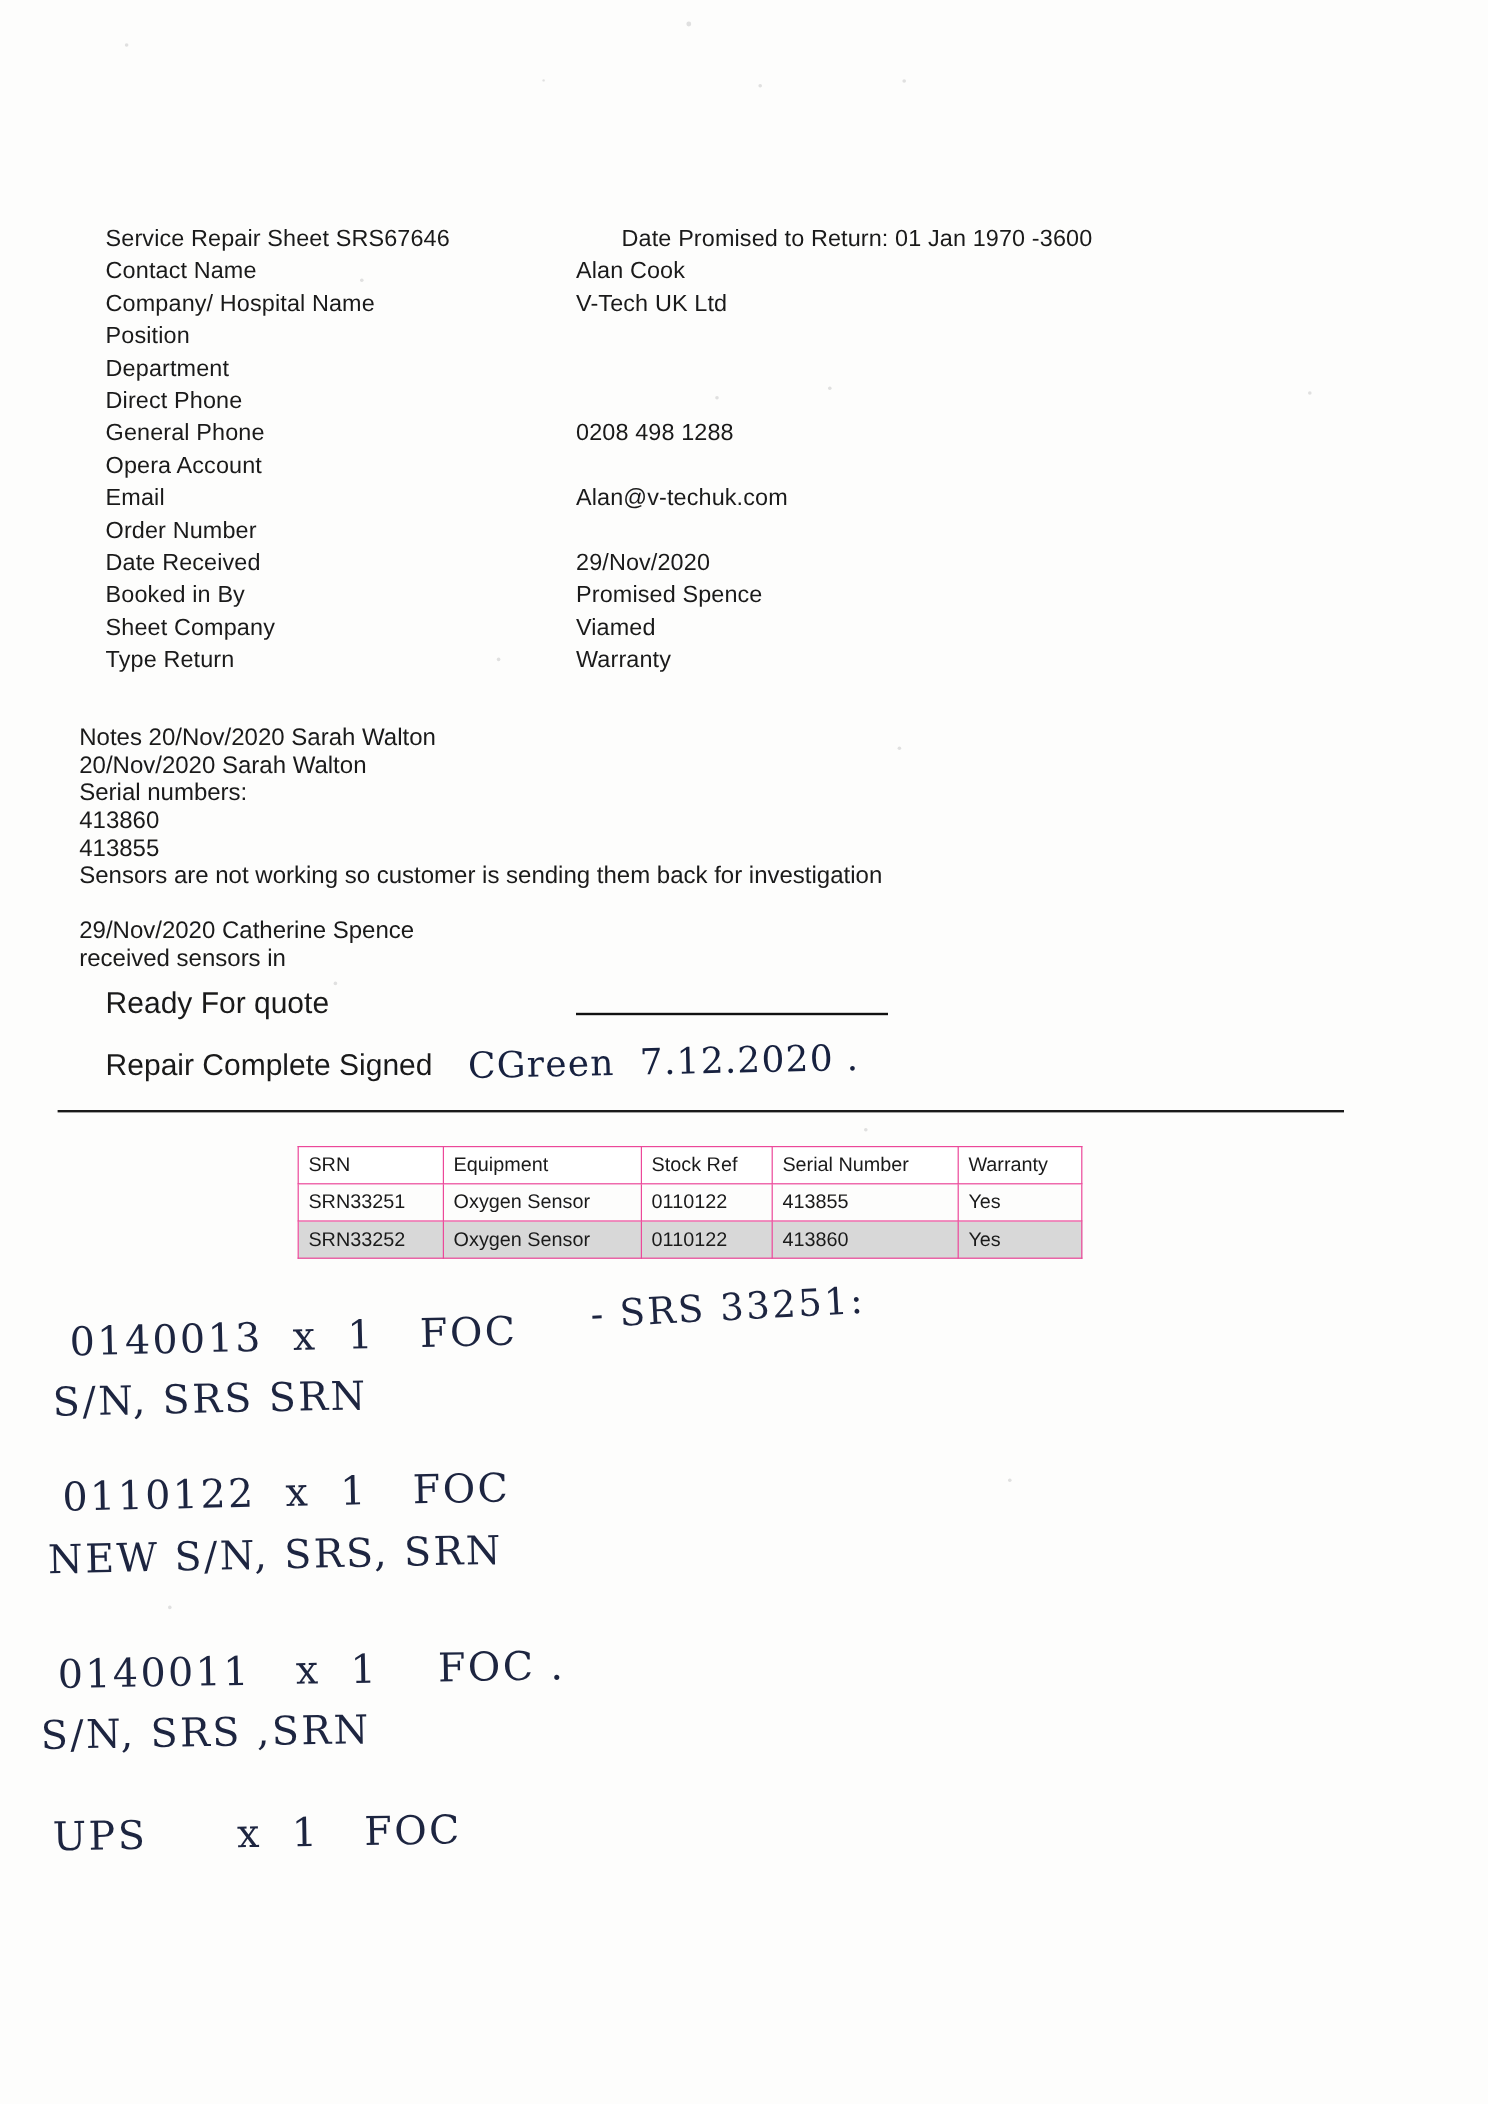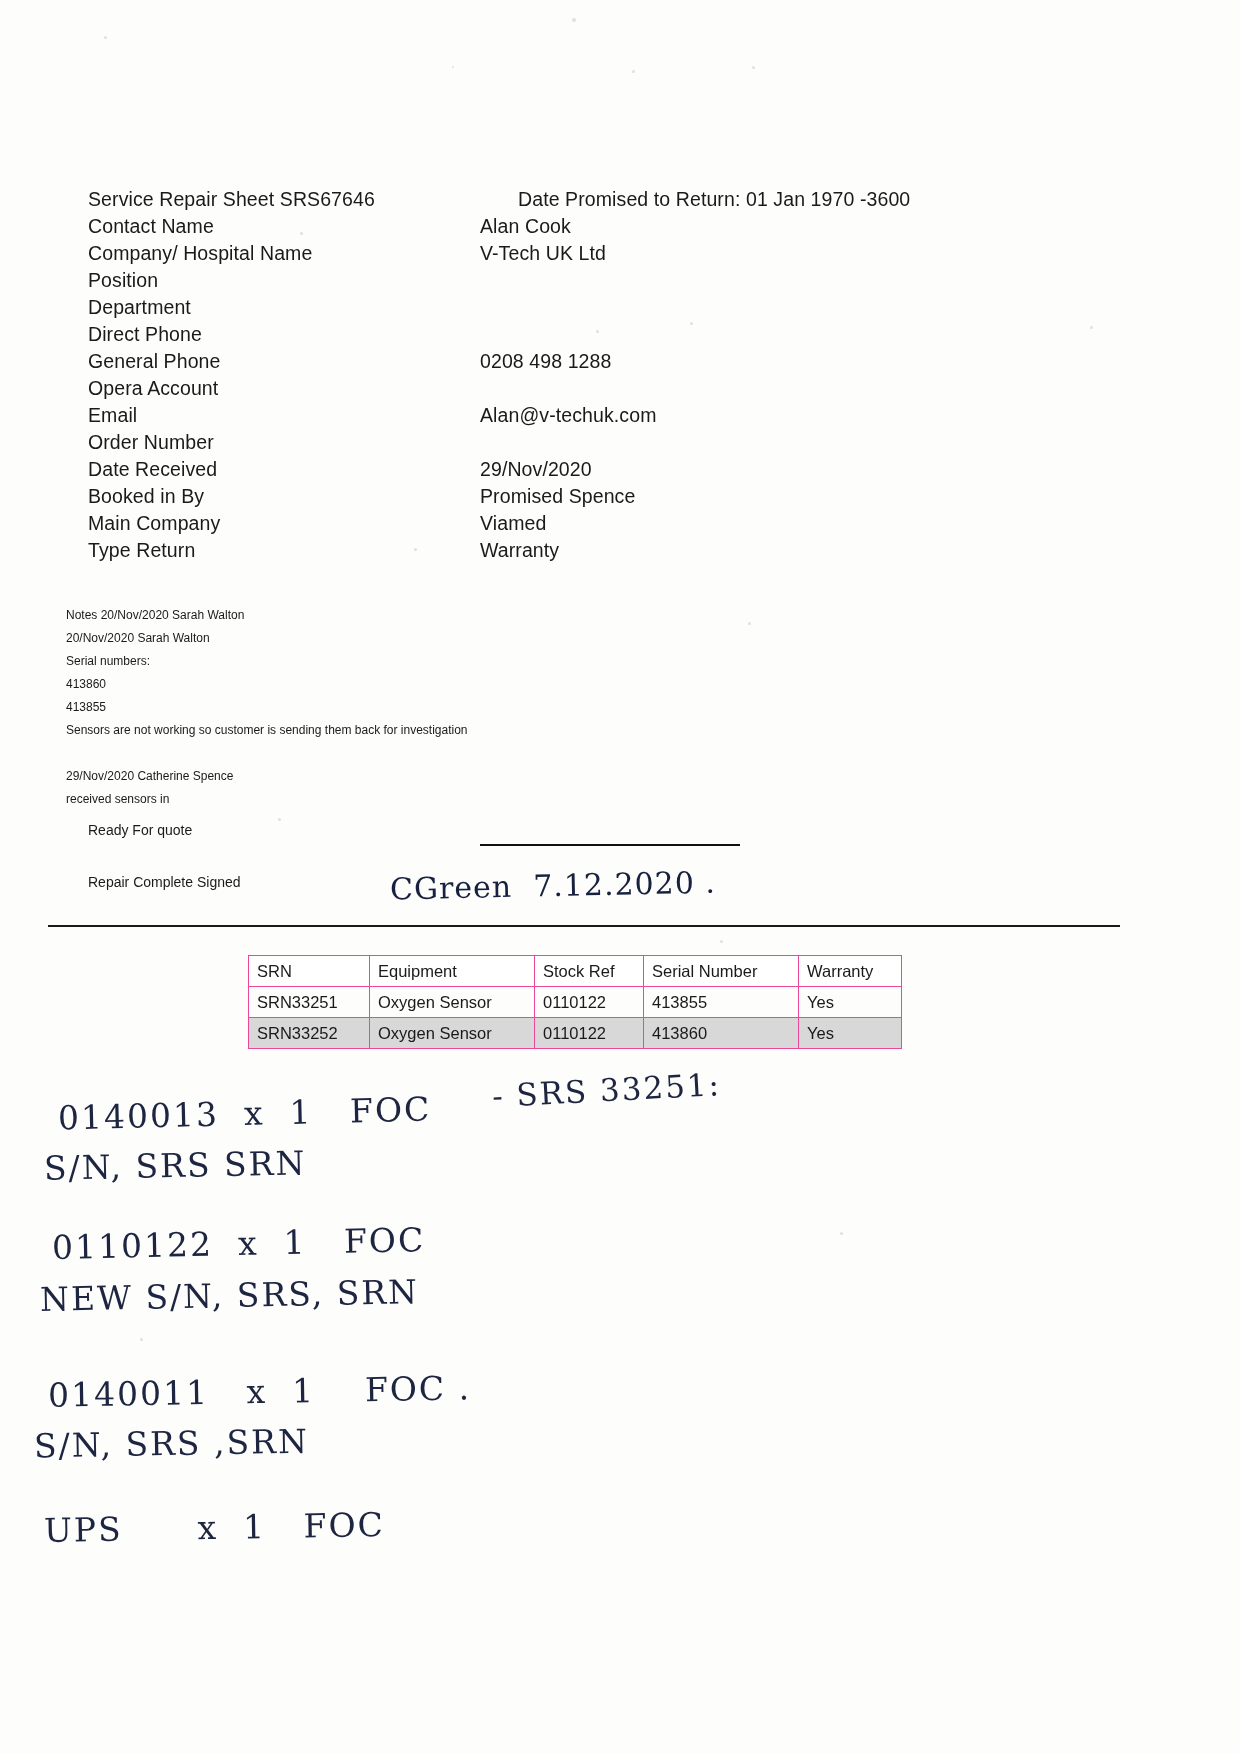--- a/index.html
+++ b/index.html
@@ -52,33 +52,33 @@
   }
   .row-title .field-label { font-size: 19.5px; }
   .row-title .field-value { padding-left: 38px; }
 
   
   .notes {
     position: absolute;
     left: 66px;
     top: 604px;
     width: 860px;
-    font-size: 12px;
+    font-size: 20px;
     line-height: 23px;
   }
   .notes div { white-space: pre; }
   .notes .gap { height: 23px; }
 
   
   .signoff {
     position: absolute;
     left: 88px;
     top: 822px;
     width: 900px;
-    font-size: 14px;
+    font-size: 25px;
     text-decoration: underline;
   }
   .signoff-row {
     position: relative;
     height: 52px;
   }
   .signoff-label { position: absolute; left: 0; top: 0; }
   .sig-line {
     position: absolute;
     left: 392px;
@@ -233,21 +233,21 @@
       <span class="field-label">Date Received</span>
       <span class="field-value">29/Nov/2020</span>
     </div>
 
     <div class="field-row">
       <span class="field-label">Booked in By</span>
       <span class="field-value">Promised Spence</span>
     </div>
 
     <div class="field-row">
-      <span class="field-label">Main Company</span>
+      <span class="field-label">Sheet Company</span>
       <span class="field-value">Viamed</span>
     </div>
 
     <div class="field-row">
       <span class="field-label">Type Return</span>
       <span class="field-value">Warranty</span>
     </div>
 
   </div>
 

